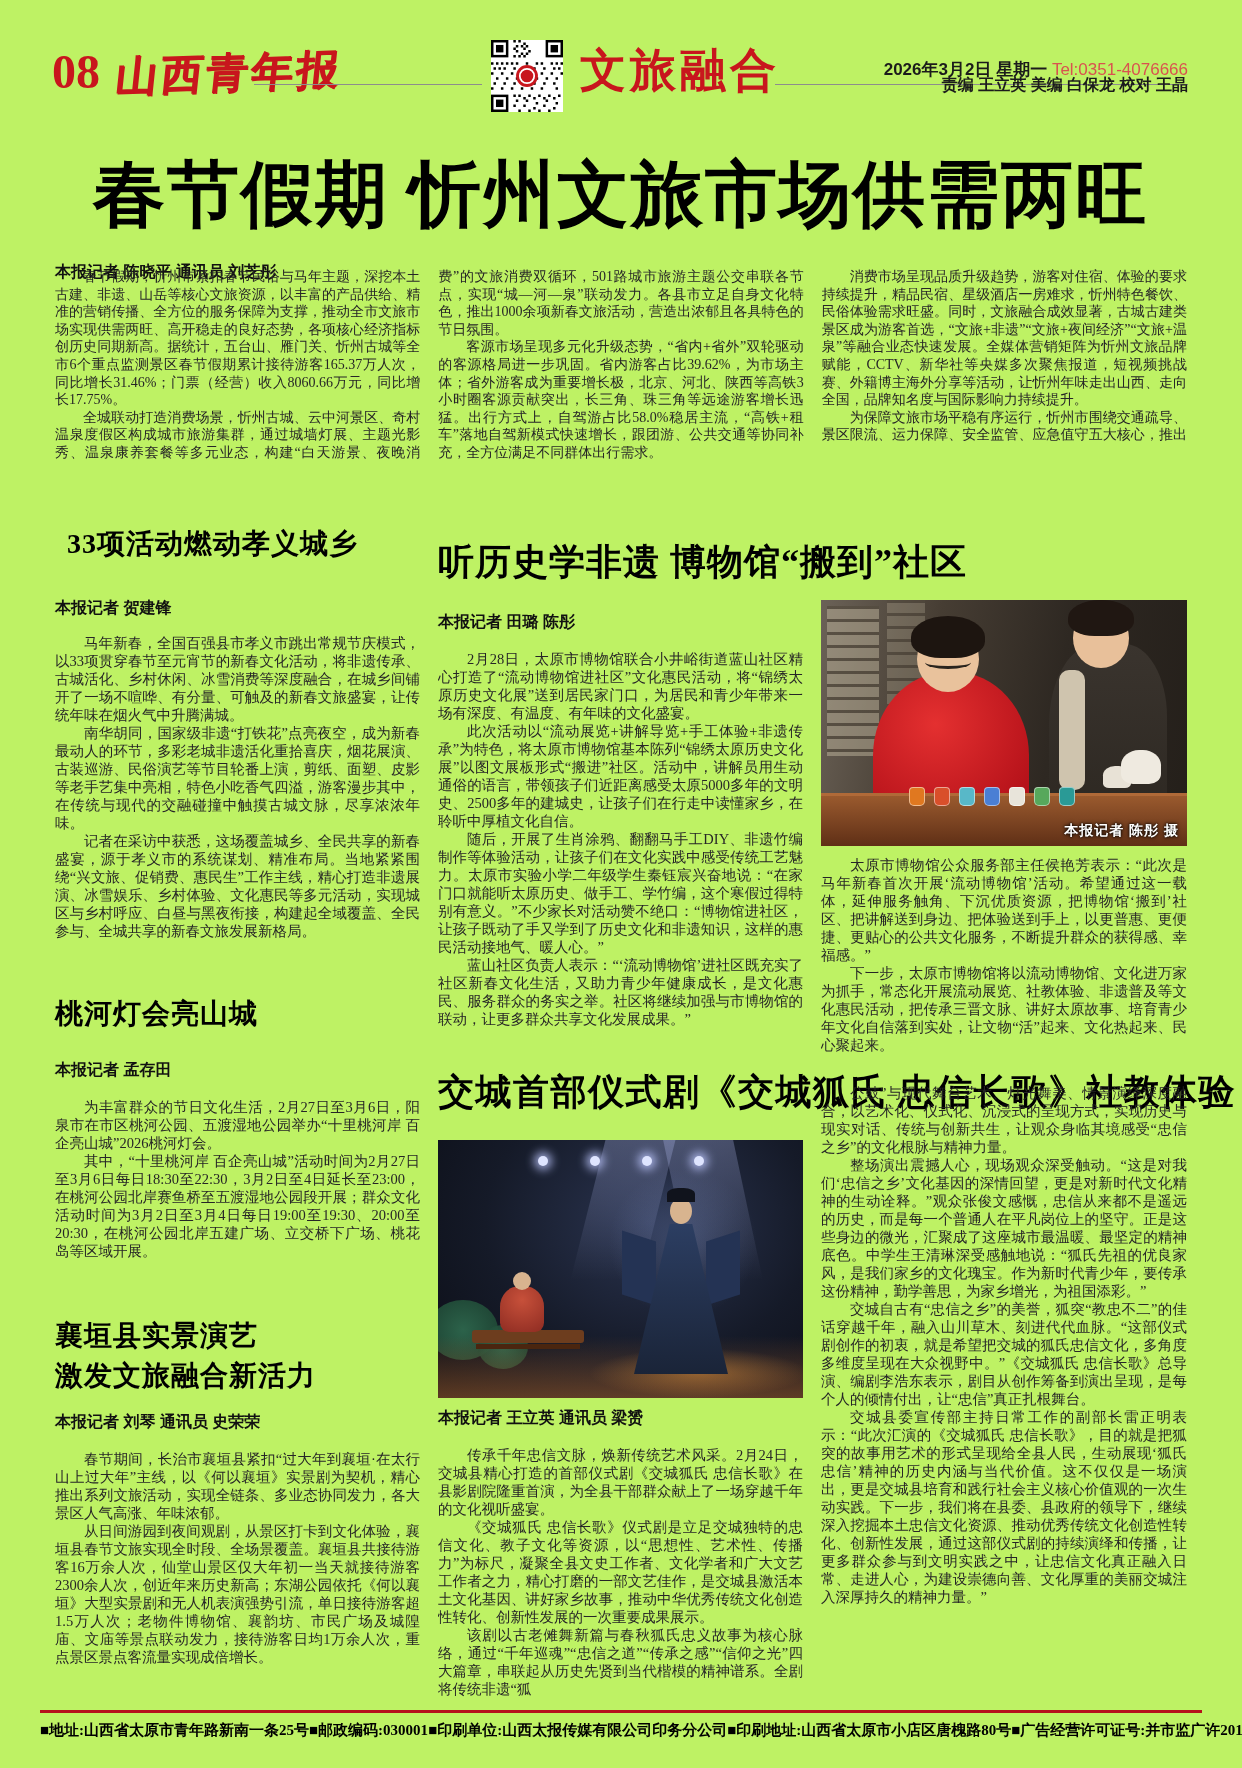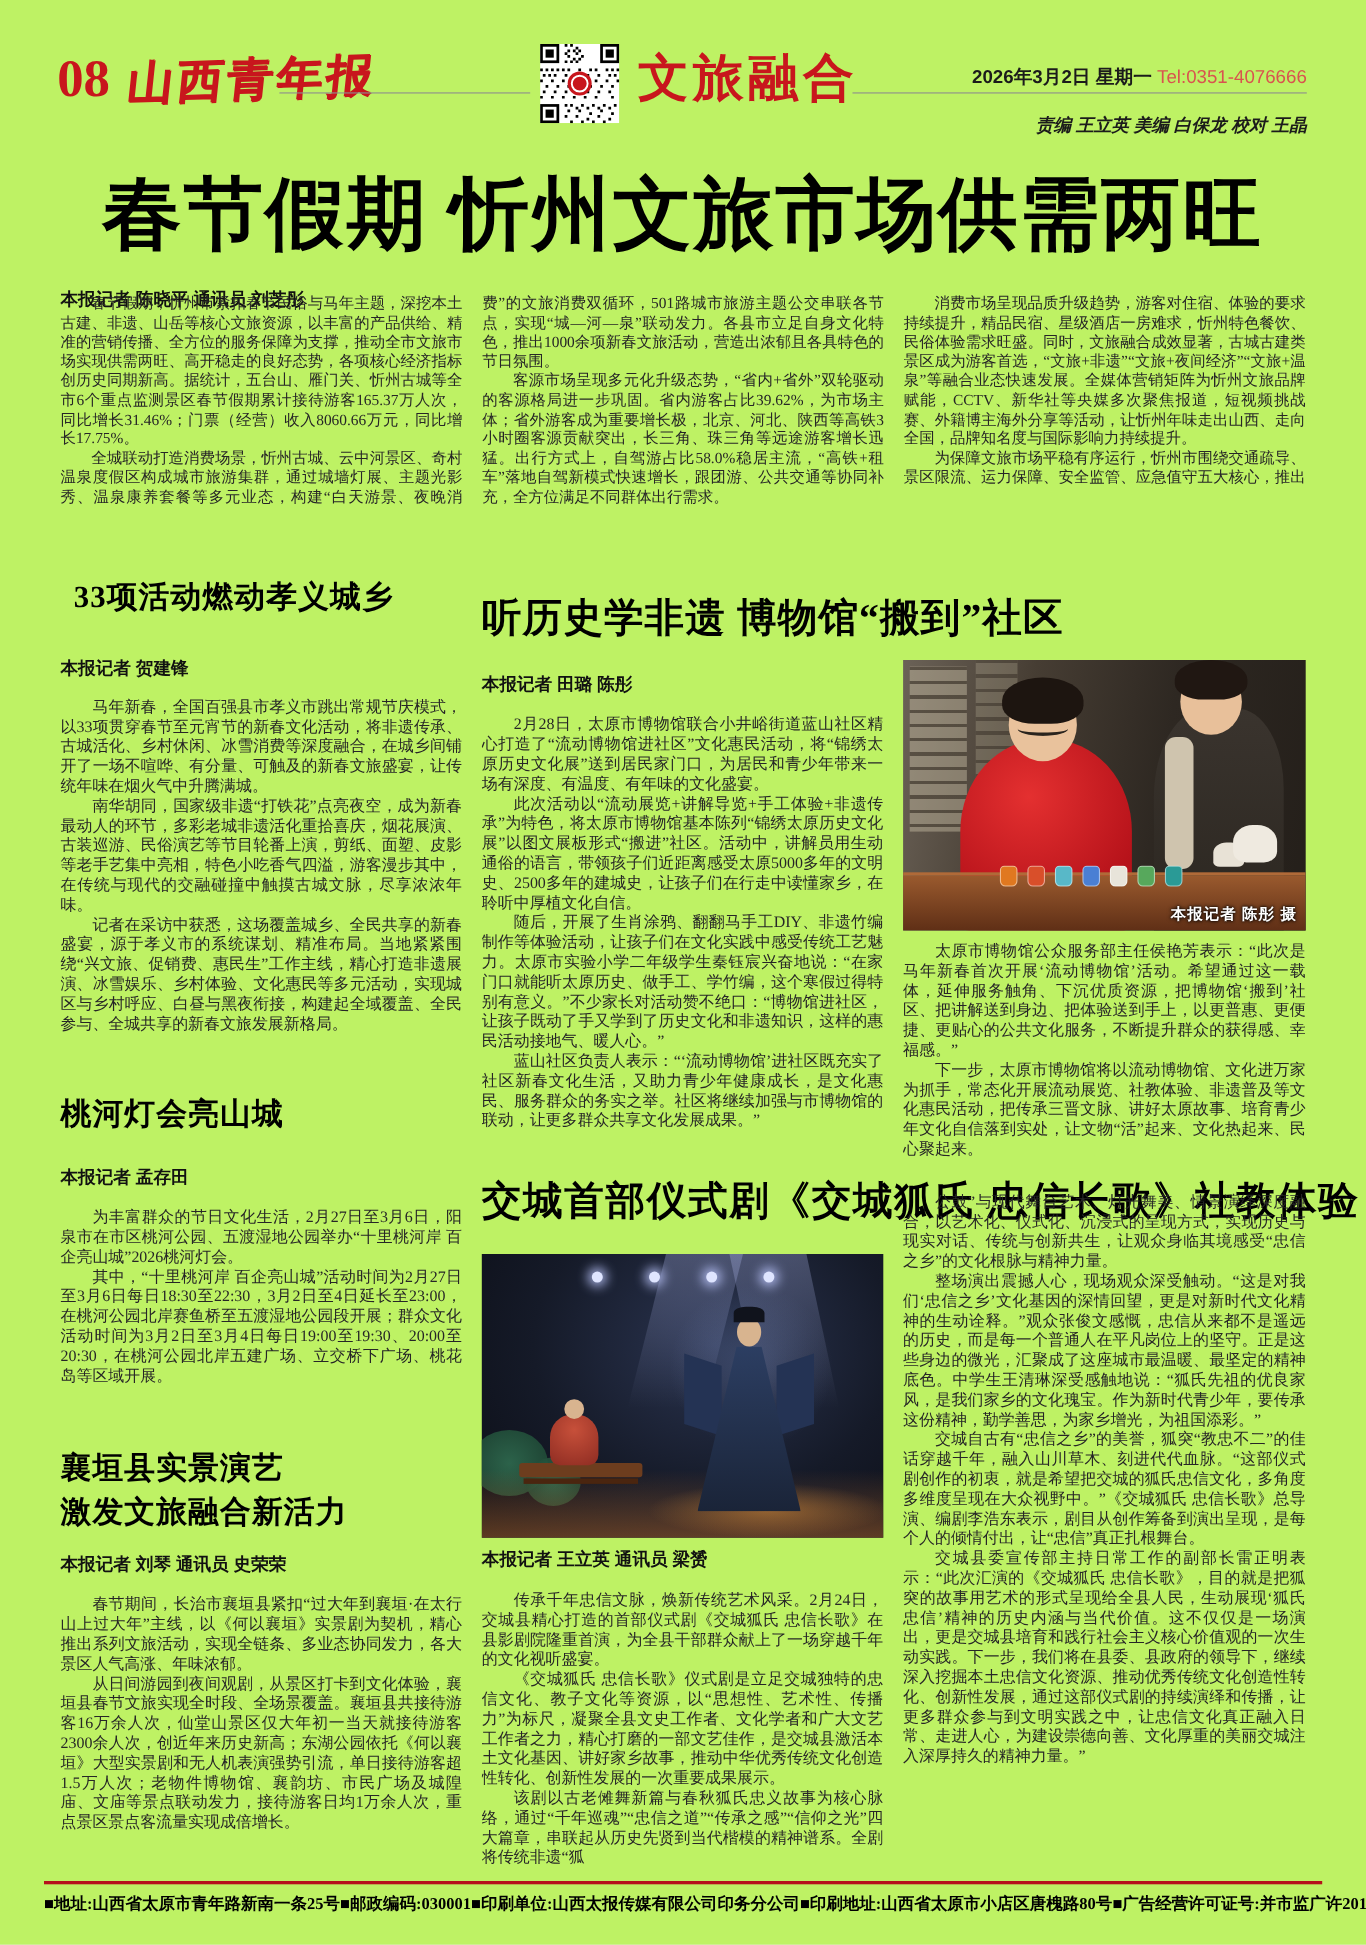--- a/index.html
+++ b/index.html
@@ -9,21 +9,21 @@
 
   
   .page-num{left:52px;top:48px;font-size:48px;font-weight:900;color:#c8161d;line-height:1;}
   .logo{left:116px;top:52px;font-size:42px;font-weight:900;color:#c8161d;line-height:1;
         transform:skewX(-8deg) rotate(-2deg);letter-spacing:3px;text-shadow:1px 1px 0 #c8161d;}
   .hline{height:1px;background:#8d8d8d;}
   .qr{left:491px;top:40px;width:72px;height:72px;}
   .section-name{left:580px;top:48px;font-size:46px;font-weight:900;color:#c8161d;letter-spacing:4px;line-height:1;}
   .dateline{right:54px;top:58px;font-family:"Liberation Sans",sans-serif;font-size:17px;font-weight:bold;white-space:nowrap;}
   .dateline .tel{color:#d9534f;font-weight:normal;}
-  .editors{right:54px;top:104px;font-family:"Liberation Sans",sans-serif;font-size:16px;font-weight:bold;white-space:nowrap;font-style:italic;}
+  .editors{right:54px;top:75px;font-family:"Liberation Sans",sans-serif;font-size:16px;font-weight:bold;white-space:nowrap;}
 
   
   .headline{left:0;width:1242px;top:152px;text-align:center;font-size:72px;font-weight:900;
             color:#000;letter-spacing:2px;line-height:1.2;white-space:nowrap;}
 
   
   .byline{font-family:"Liberation Sans",sans-serif;font-weight:bold;font-size:16px;color:#111;white-space:nowrap;}
   .body-text{font-size:14.5px;line-height:18px;text-align:justify;color:#262626;overflow:hidden;}
   .body-text p{margin:0;text-indent:2em;}
   .sec-title{font-weight:900;color:#000;white-space:nowrap;line-height:1.15;}

